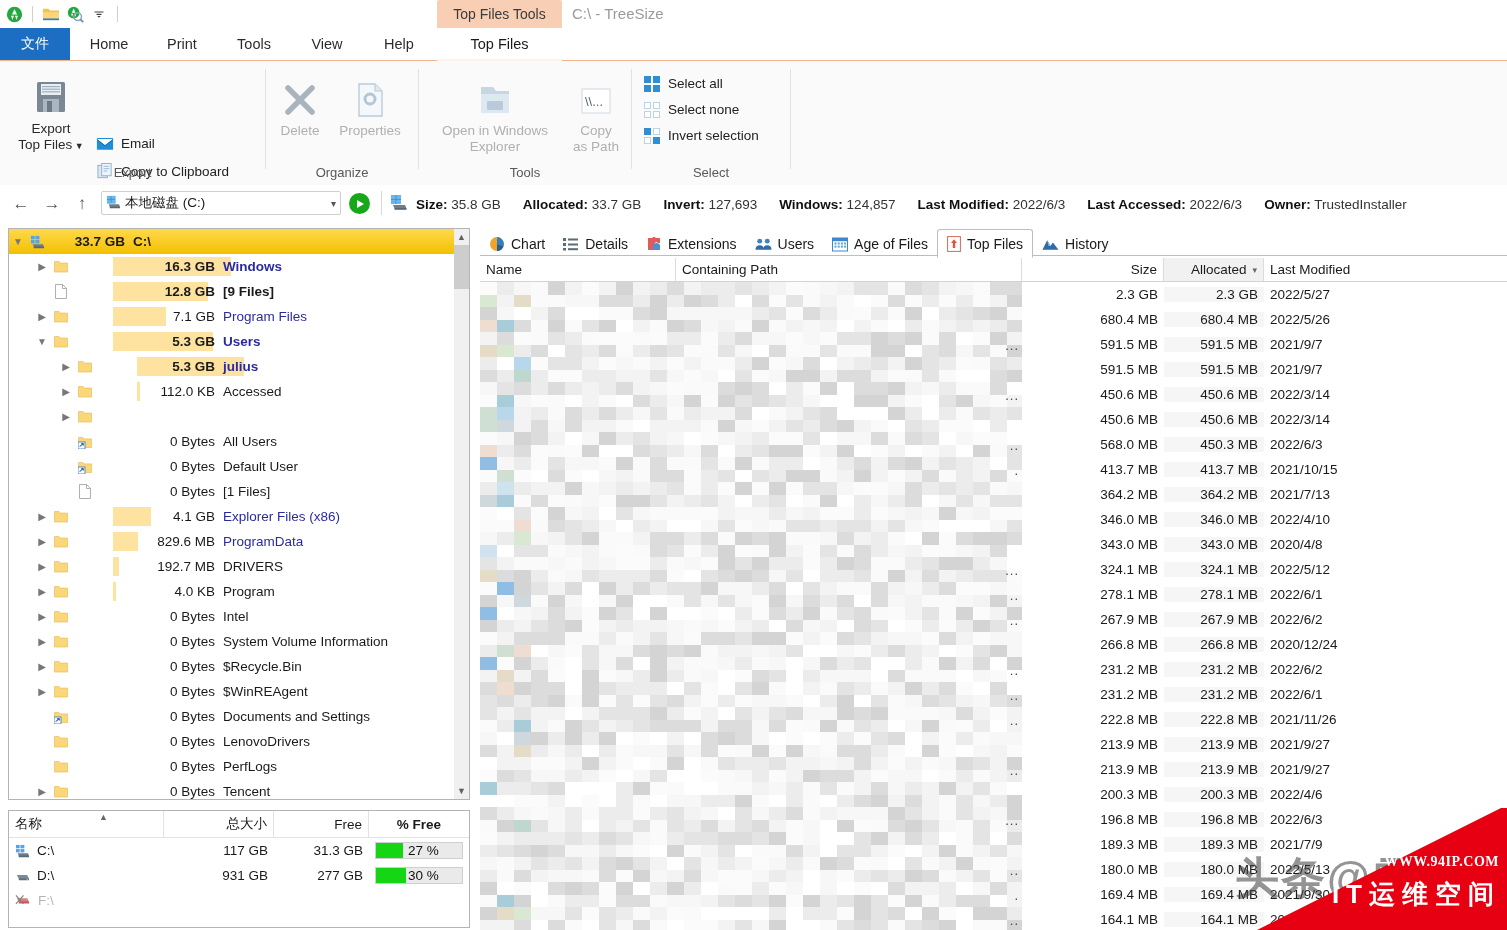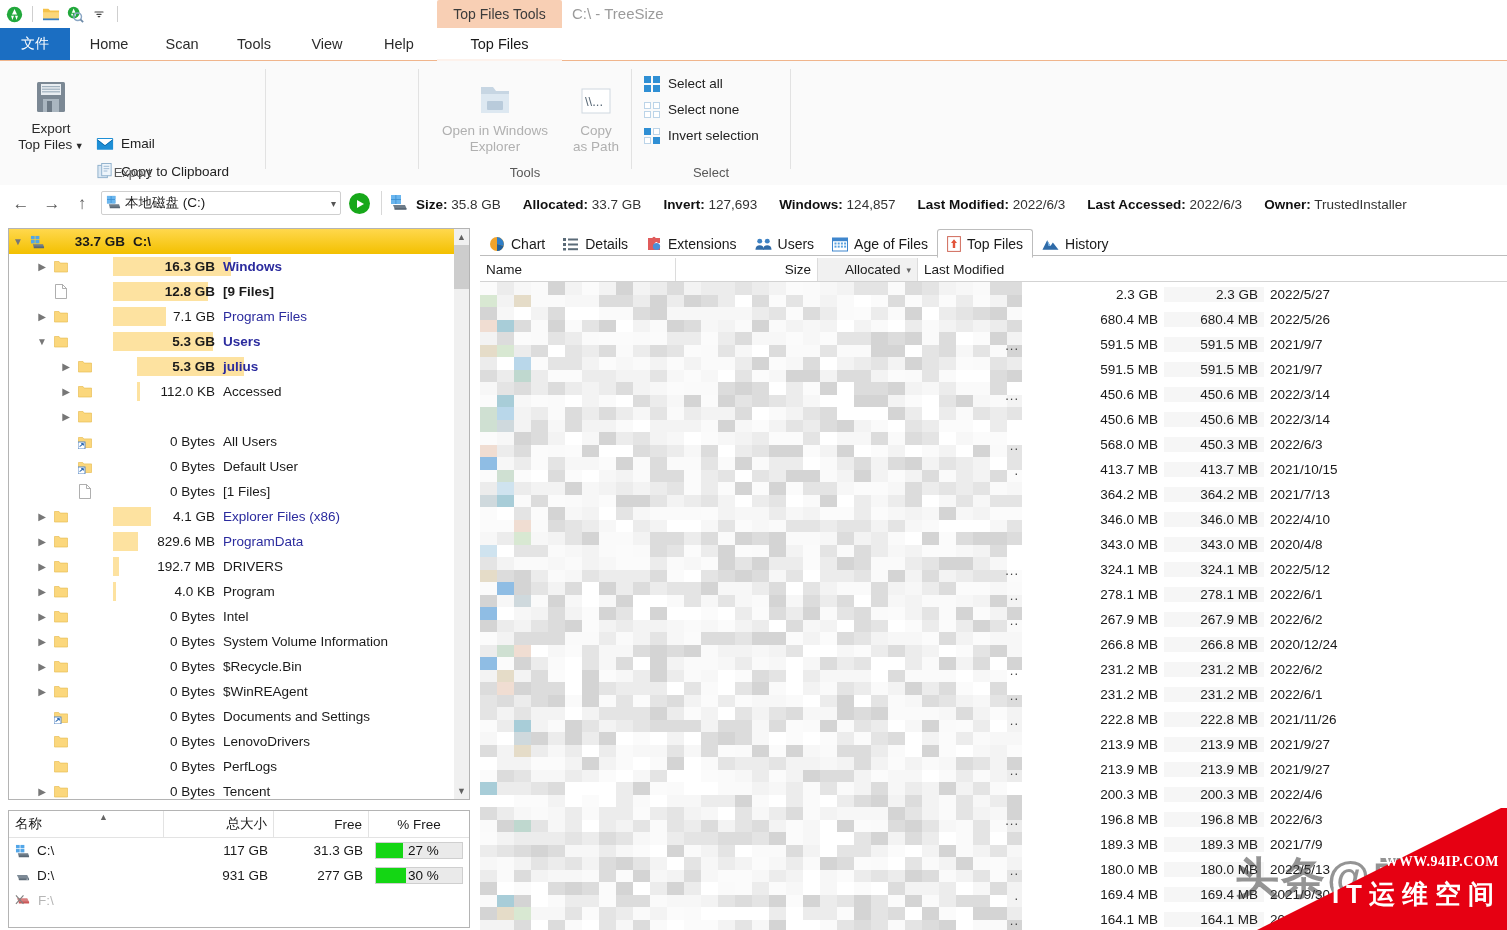--- a/index.html
+++ b/index.html
@@ -157,21 +157,21 @@
       <div class="sep"></div>
     </div>
     <div class="contextual-tab">Top Files Tools</div>
     <div class="win-title">C:\ - TreeSize</div>
   </div>
 
   <div class="ctx-group-underline"></div>
   <div class="tabstrip">
     <div class="tab tab-file" style="left:0;width:70px;">文件</div>
     <div class="tab" style="left:72px;width:74px;">Home</div>
-    <div class="tab" style="left:148px;width:68px;">Scan</div>
+    <div class="tab" style="left:148px;width:68px;">Print</div>
     <div class="tab" style="left:218px;width:72px;">Tools</div>
     <div class="tab" style="left:292px;width:70px;">View</div>
     <div class="tab" style="left:364px;width:70px;">Help</div>
     <div class="tab tab-active" style="left:437px;width:125px;">Top Files</div>
   </div>
   <div class="ctx-band"></div>
 
   <div class="ribbon">
 
     <div class="rgroup" style="left:0;width:265px;">
@@ -225,20 +225,42 @@
               <circle cx="16.5" cy="8" r="1" fill="#9ee05a"></circle>
             </svg>
         </div>
         <div class="slab">Print right pane</div>
       </div>
 
       <div class="glabel">Export</div>
     </div>
     <div class="gdiv" style="left:265px;"></div>
 
+    <div class="rgroup" style="left:266px;width:152px;">
+      <div class="bigbtn disabled" style="left:2px;top:12px;width:64px;">
+        <div class="bico">
+          <svg width="38" height="38" viewBox="0 0 38 38">
+              <path d="M7 7 L31 31 M31 7 L7 31" stroke="#a9b4be" stroke-width="5.5" stroke-linecap="round"></path>
+            </svg>
+        </div>
+        <div class="blab">Delete</div>
+      </div>
+      <div class="bigbtn disabled" style="left:64px;top:12px;width:80px;">
+        <div class="bico">
+          <svg width="34" height="38" viewBox="0 0 34 38">
+              <path d="M6 3 h16 l7 7 v25 H6 Z" fill="#f4f8fb" stroke="#b9ccdb" stroke-width="1.4"></path>
+              <path d="M22 3 v7 h7" fill="#dfeaf3" stroke="#b9ccdb" stroke-width="1.2"></path>
+              <circle cx="17" cy="18" r="5" fill="none" stroke="#b3c6d4" stroke-width="3"></circle>
+              <circle cx="17" cy="18" r="1.8" fill="#f4f8fb"></circle>
+            </svg>
+        </div>
+        <div class="blab">Properties</div>
+      </div>
+      <div class="glabel">Organize</div>
+    </div>
     <div class="gdiv" style="left:418px;"></div>
 
     <div class="rgroup" style="left:419px;width:212px;">
       <div class="bigbtn disabled" style="left:6px;top:12px;width:140px;">
         <div class="bico">
           <svg width="40" height="38" viewBox="0 0 40 38">
               <path d="M6 6 h12 l3 4 h13 v22 H6 Z" fill="#c7d6e3"></path>
               <rect x="6" y="13" width="28" height="19" fill="#dde8f1"></rect>
               <rect x="12" y="20" width="16" height="9" rx="1" fill="#b9cbdb"></rect>
             </svg>
@@ -656,21 +678,21 @@
       <div class="dhcell" style="width:155px;">
         <span>名称</span>
         <span class="sortcaret">▲</span>
       </div>
       <div class="dhcell" style="width:110px;justify-content:flex-end;">
         <span>总大小</span>
       </div>
       <div class="dhcell" style="width:95px;justify-content:flex-end;">
         <span>Free</span>
       </div>
-      <div class="dhcell" style="width:100px;justify-content:center;border-right:none;">
+      <div class="dhcell" style="width:100px;justify-content:center;border-right:none;font-weight:bold;">
         <span>% Free</span>
       </div>
     </div>
     <div id="drivelist">
         <div class="drow">
           <div class="dcell" style="width:155px;gap:7px;">
             <span style="display:flex;">
               <svg width="15" height="14" viewBox="0 0 16 15">
                 <rect x="1" y="1" width="4" height="3.6" fill="#52a6e8"></rect>
                 <rect x="5.8" y="1" width="4.2" height="3.6" fill="#52a6e8"></rect>
@@ -810,20 +832,23 @@
         </span>
         <span>History</span>
       </div>
     </div>
   <div class="rtabline"></div>
 
   <div class="tablewrap">
     <div class="thead" id="thead">
         <div class="thcell " style="width:196px;">
           <span>Name</span>
+        </div>
+        <div class="thcell " style="width:346px;">
+          <span>Containing Path</span>
         </div>
         <div class="thcell r" style="width:142px;">
           <span>Size</span>
         </div>
         <div class="thcell r sorted" style="width:100px;">
           <span>Allocated</span>
           <span style="margin-left:6px;font-size:9px;color:#666;">▾</span>
         </div>
         <div class="thcell " style="width:118px;border-right:none;">
           <span>Last Modified</span>

